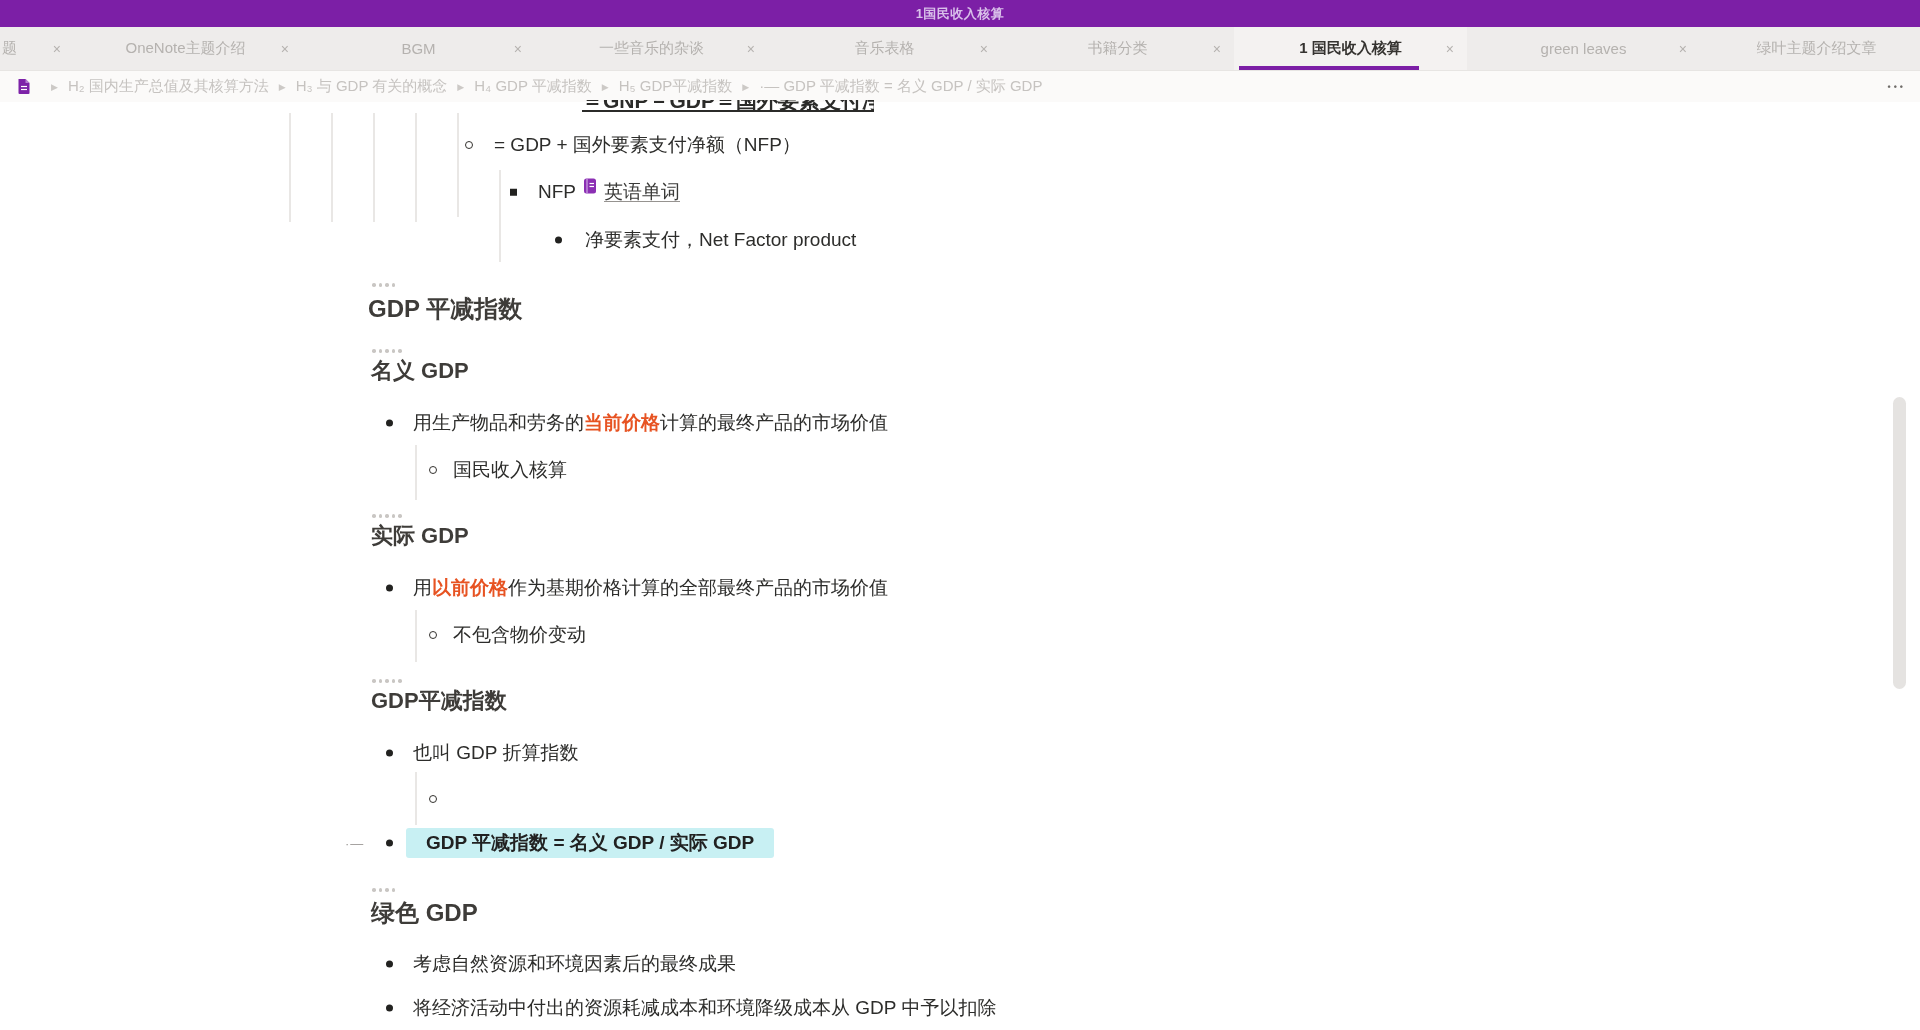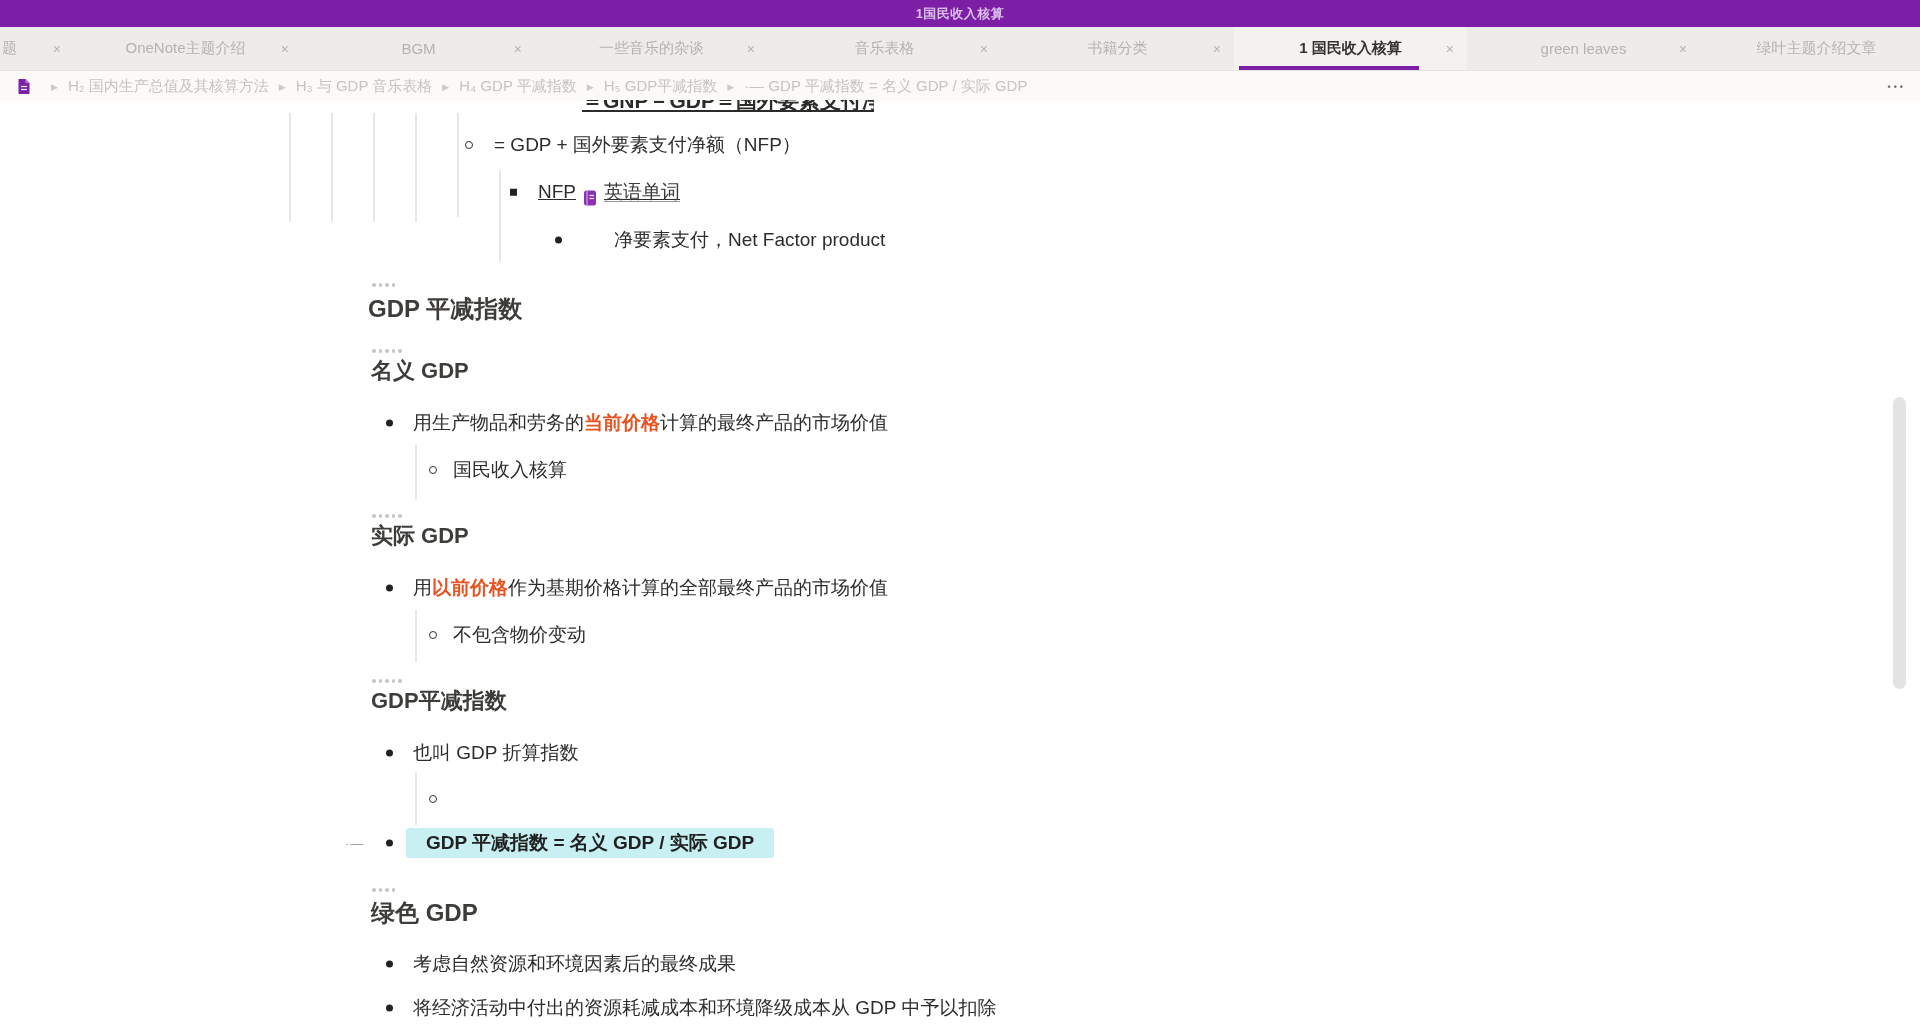--- a/index.html
+++ b/index.html
@@ -54,21 +54,21 @@
   .line{position:absolute;left:0;width:100%;height:28px;}
   .bullet{
     position:absolute;top:50%;transform:translateY(-50%);
     width:7px;height:7px;border-radius:50%;background:#222220;
   }
   .bullet.hollow{background:#fff;border:1.6px solid #34322f;box-sizing:border-box;width:8px;height:8px;}
   .bullet.square{border-radius:0;width:6.5px;height:6.5px;}
   .txt{
     position:absolute;top:0;font-size:19px;line-height:28px;color:#2d2d2b;white-space:nowrap;
   }
-  .row{display:flex;align-items:flex-end;gap:7px;text-decoration:underline;}
+  .row{display:flex;align-items:flex-start;gap:7px;}
   .em-orange{color:#e75322;font-weight:700;}
   .note-link{color:#3a3a38;text-decoration:underline;text-decoration-color:#969390;text-underline-offset:3px;cursor:pointer;}
   .pdf-link{text-decoration-color:#a881cf;}
   .h4,.h5{position:absolute;font-weight:700;color:#3e3c39;white-space:nowrap;}
   .h4{font-size:24px;line-height:30px;}
   .h5{font-size:22px;line-height:27px;}
   .dots{position:absolute;display:flex;gap:3px;}
   .dots i{width:3.5px;height:3.5px;border-radius:50%;background:#c9c6c3;}
   .clipwrap{position:absolute;overflow:hidden;}
   .clipwrap .cliptext{
@@ -143,21 +143,21 @@
       <svg width="15" height="17" viewBox="0 0 15 17">
         <path d="M2.5 1 H9.5 L13.5 5 V15 A1 1 0 0 1 12.5 16 H3.5 A1 1 0 0 1 2.5 15 Z" fill="#7d22a8"></path>
         <path d="M9.5 1 L13.5 5 H9.5 Z" fill="#b57fd0"></path>
         <line x1="5" y1="8.5" x2="11" y2="8.5" stroke="#fff" stroke-width="1.2"></line>
         <line x1="5" y1="11.5" x2="11" y2="11.5" stroke="#fff" stroke-width="1.2"></line>
       </svg>
     </span>
     <span class="bc-arrow">▶</span>
     <span class="bc-item">H₂ 国内生产总值及其核算方法</span>
     <span class="bc-arrow">▶</span>
-    <span class="bc-item">H₃ 与 GDP 音乐表格</span>
+    <span class="bc-item">H₃ 与 GDP 有关的概念</span>
     <span class="bc-arrow">▶</span>
     <span class="bc-item">H₄ GDP 平减指数</span>
     <span class="bc-arrow">▶</span>
     <span class="bc-item">H₅ GDP平减指数</span>
     <span class="bc-arrow">▶</span>
     <span class="bc-item">·— GDP 平减指数 = 名义 GDP / 实际 GDP</span>
     <span class="bc-more">•••</span>
   </div>
 
   <div class="content">
@@ -192,21 +192,21 @@
             <line x1="6.5" y1="5.5" x2="11" y2="5.5" stroke="#fff" stroke-width="1.2"></line>
             <line x1="6.5" y1="8.5" x2="11" y2="8.5" stroke="#fff" stroke-width="1.2"></line>
           </svg>
         </span>
         <a class="note-link">英语单词</a>
       </span>
     </div>
 
     <div class="line" style="top:124px">
       <span class="bullet" style="left:555px"></span>
-      <span class="txt" style="left:614px">净要素支付，Net Factor product</span>
+      <span class="txt" style="left:585px">净要素支付，Net Factor product</span>
     </div>
 
     <div class="dots" style="top:181px;left:372px">
         <i></i>
         <i></i>
         <i></i>
         <i></i>
       </div>
     <div class="h4" style="top:192px;left:368px">GDP 平减指数</div>
 

